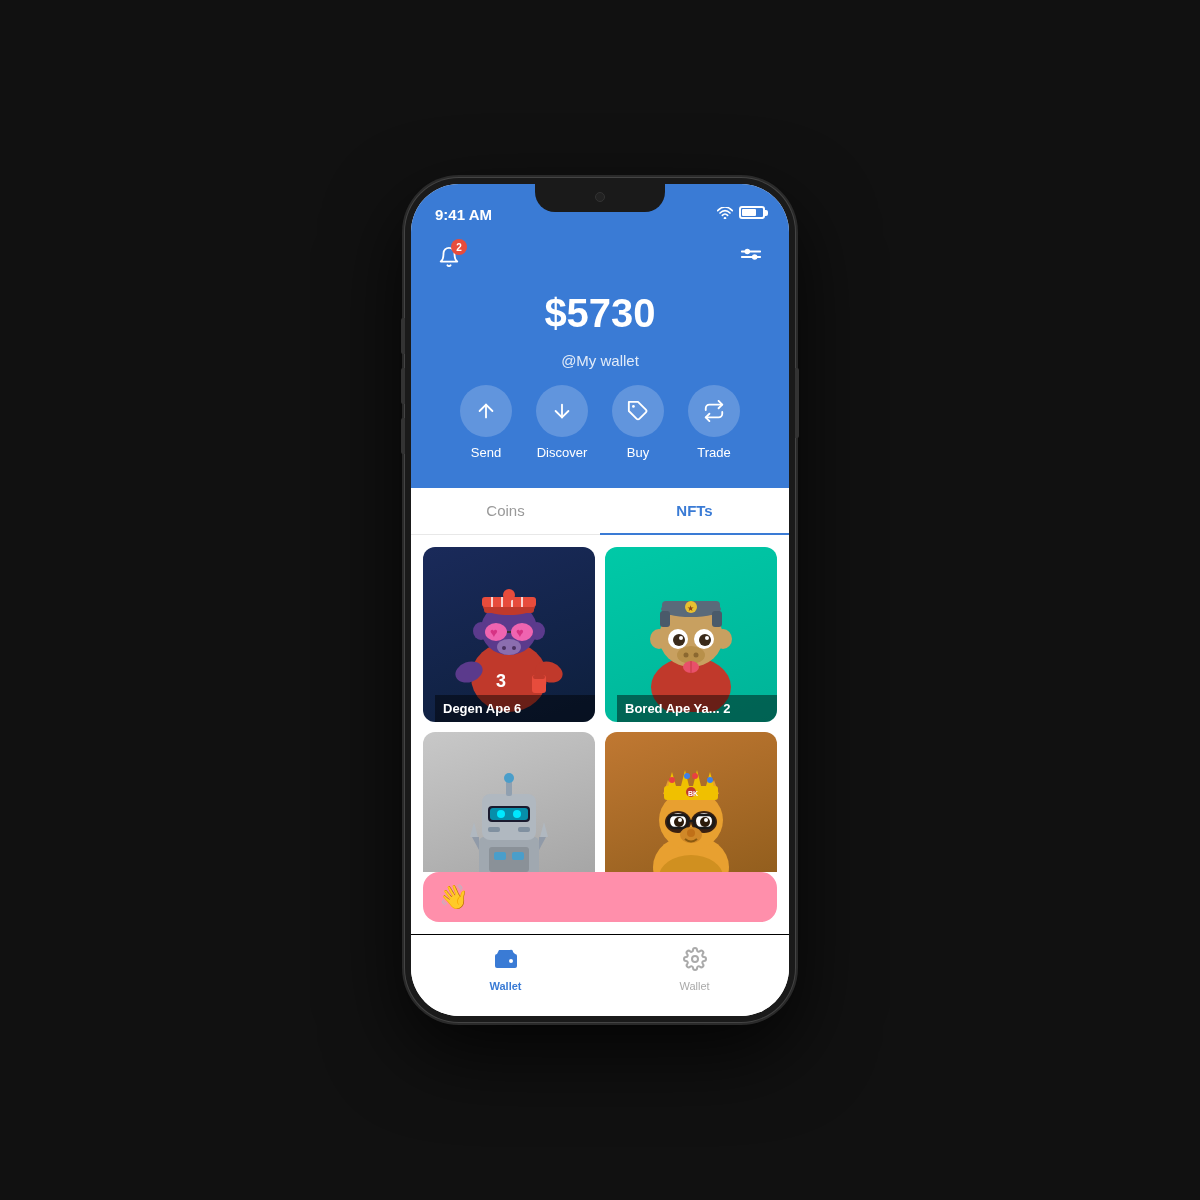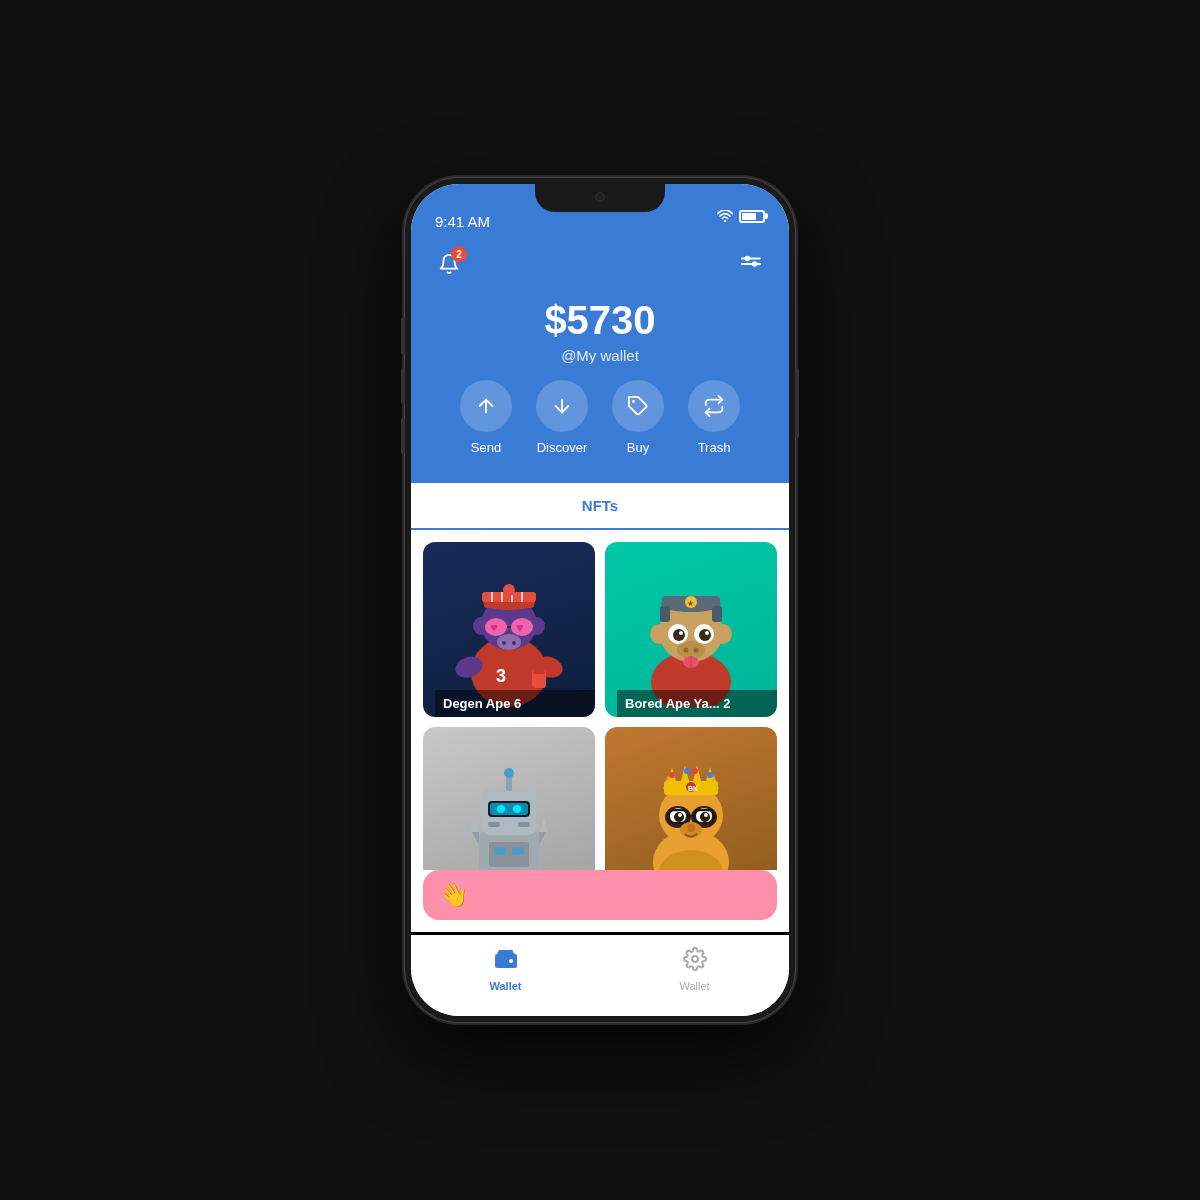--- a/index.html
+++ b/index.html
@@ -89,22 +89,22 @@
       height: 10px;
       background: #222;
       border-radius: 50%;
       border: 1px solid #333;
       z-index: 2;
     }
 
     .status-time {
       color: #fff;
       font-size: 15px;
-      font-weight: 400;
-      margin-top: 15px;
+      font-weight: 700;
+      margin-top: 8px;
     }
 
     .status-icons {
       display: flex;
       align-items: center;
       gap: 6px;
       margin-top: 4px;
     }
 
     .wifi-icon {
@@ -190,21 +190,21 @@
       align-items: center;
       justify-content: center;
       cursor: pointer;
       color: #fff;
     }
 
     .balance-amount {
       color: #fff;
       font-size: 40px;
       font-weight: 700;
-      margin-bottom: 4px;
+      margin-bottom: 16px;
     }
 
     .wallet-name {
       color: rgba(255,255,255,0.85);
       font-size: 15px;
       margin-bottom: 16px;
     }
 
     .action-buttons {
       display: flex;
@@ -328,21 +328,21 @@
       height: 100%;
       background: linear-gradient(160deg, #c07832 0%, #8b5a1a 100%);
       display: flex;
       align-items: center;
       justify-content: center;
     }
 
     
     .bottom-nav {
       background: #fff;
-      border-top: 3px solid #000000;
+      border-top: 1px solid #000000;
       display: flex;
       padding: 8px 0 20px;
     }
 
     .nav-item {
       flex: 1;
       display: flex;
       flex-direction: column;
       align-items: center;
       gap: 3px;
@@ -492,27 +492,28 @@
 
         <div class="action-btn">
           <div class="action-btn-circle">
             <svg class="icon-svg" viewBox="0 0 24 24">
               <polyline points="17 1 21 5 17 9"></polyline>
               <path d="M3 11V9a4 4 0 0 1 4-4h14"></path>
               <polyline points="7 23 3 19 7 15"></polyline>
               <path d="M21 13v2a4 4 0 0 1-4 4H3"></path>
             </svg>
           </div>
-          <span class="action-btn-label">Trash</span>
+          <span class="action-btn-label">Trade</span>
         </div>
 
       </div>
     </div>
 
     <div class="tabs">
+      <div class="tab">Coins</div>
       <div class="tab active">NFTs</div>
     </div>
 
     <div class="nft-grid">
 
       <div class="nft-card">
         <div class="nft-1-art">
 
           <svg width="130" height="155" viewBox="0 0 130 155">
 

